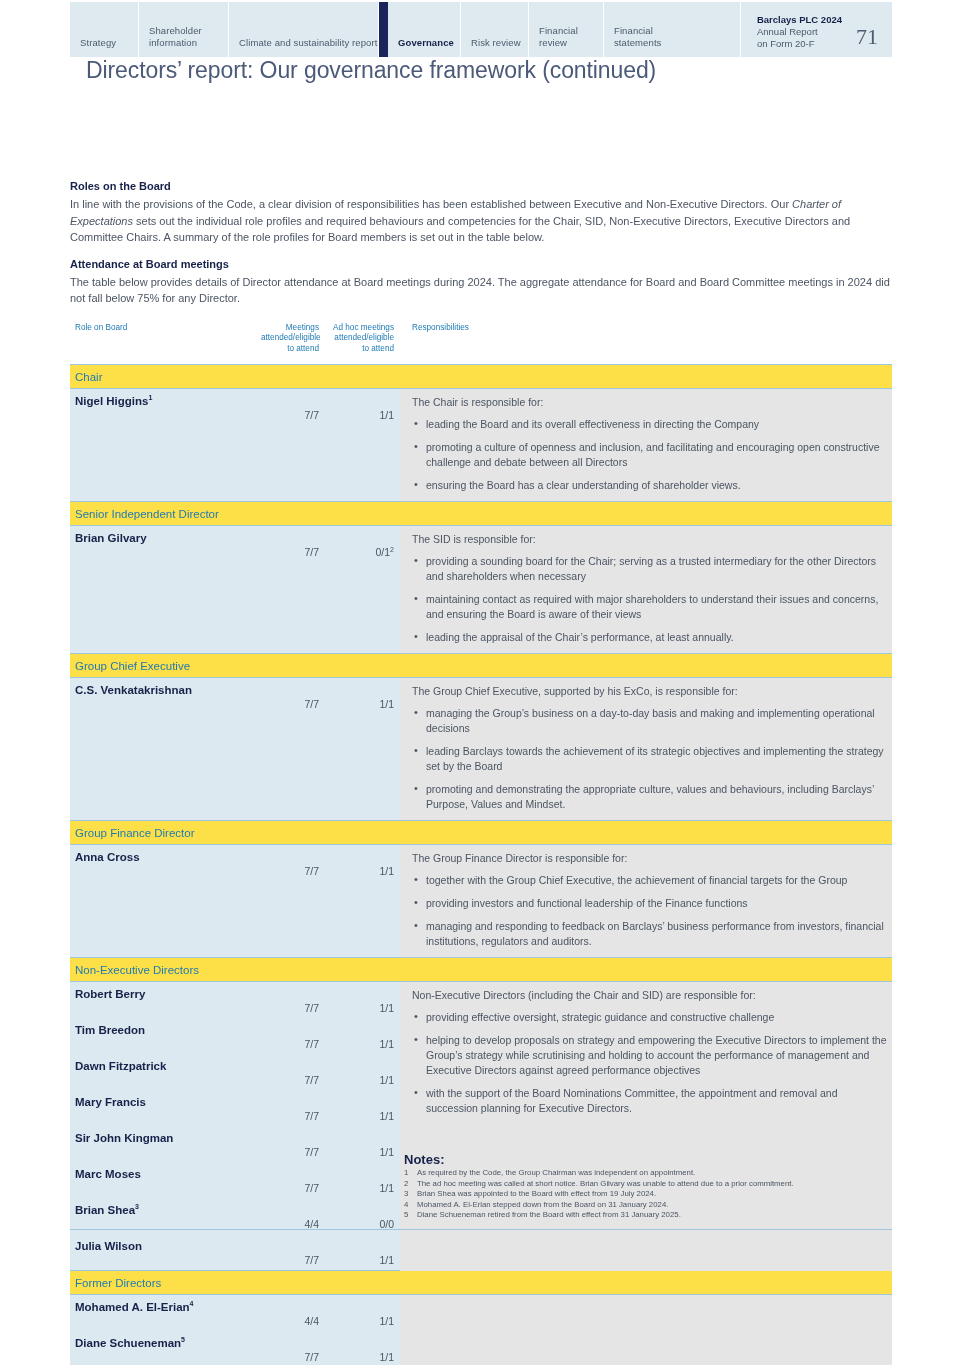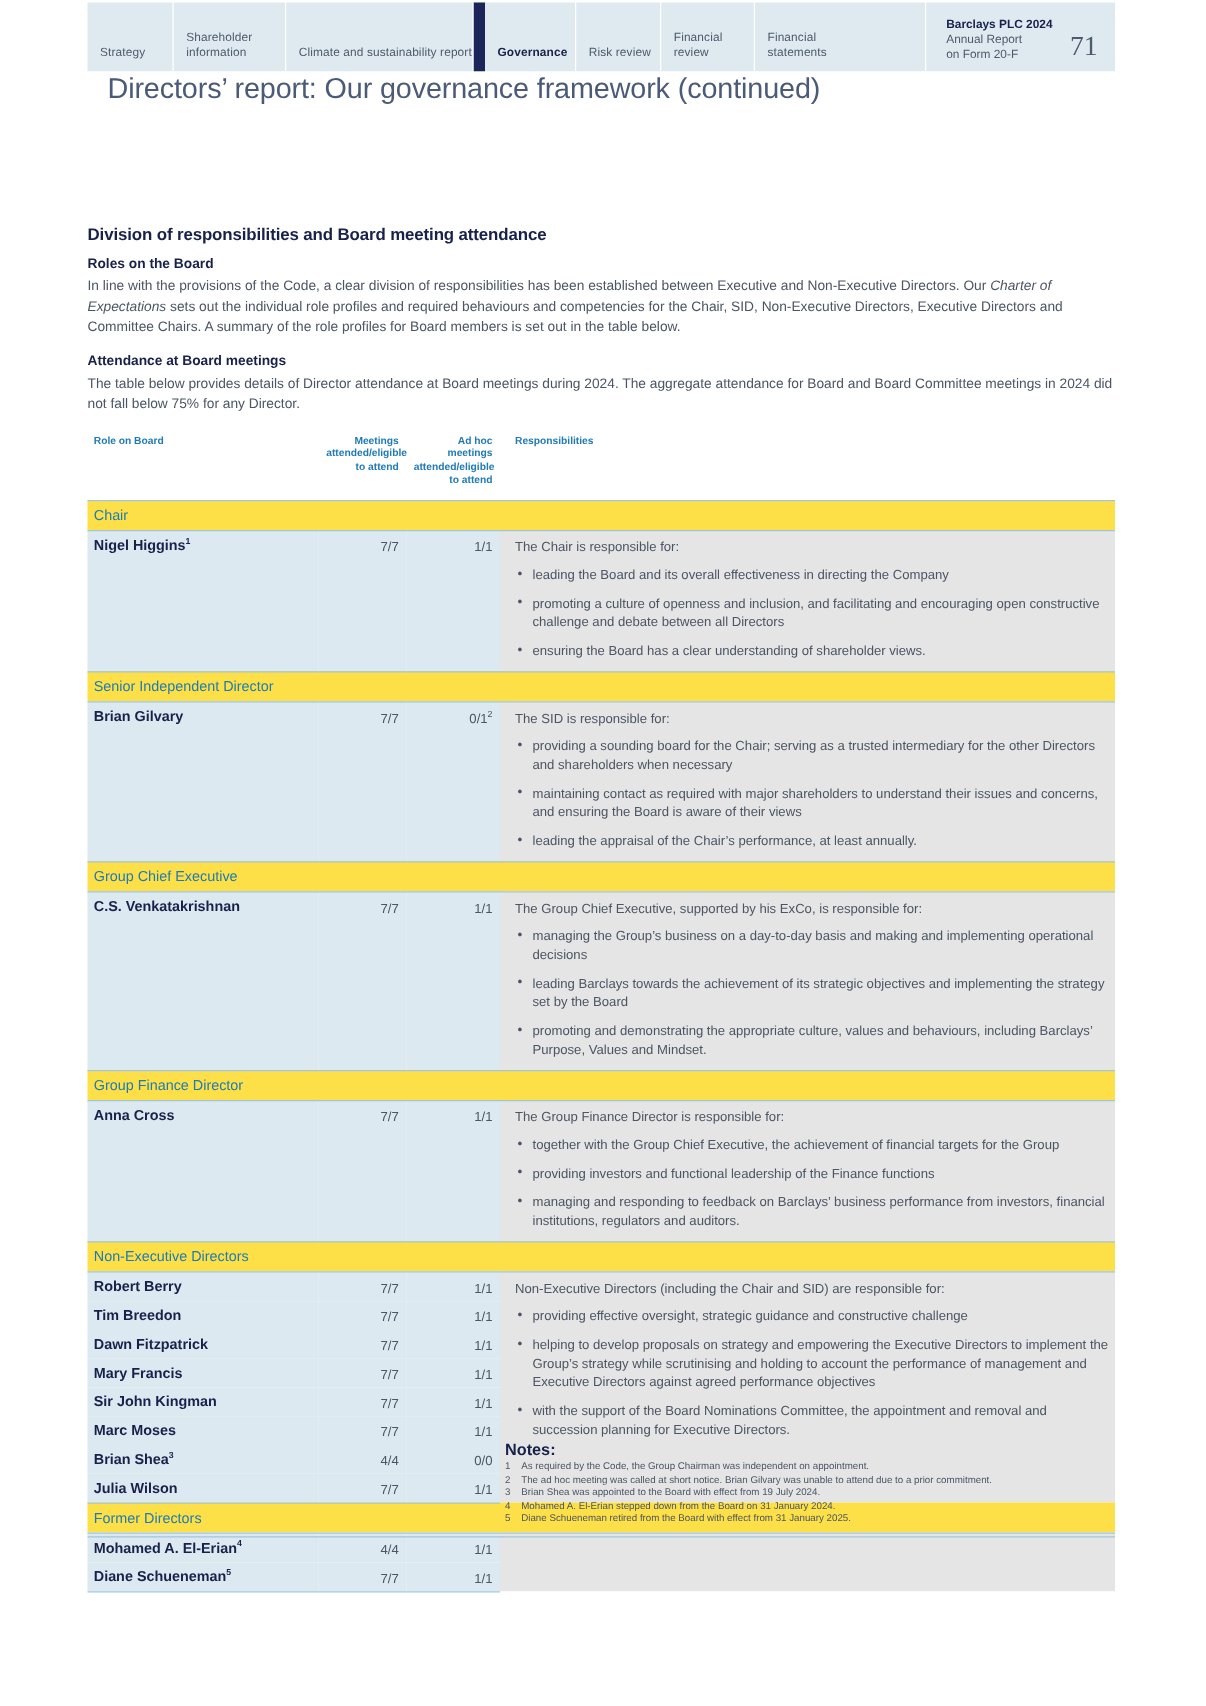--- a/index.html
+++ b/index.html
@@ -69,41 +69,41 @@
   table.board{
     border-collapse:collapse;width:822px;margin-top:6px;
     table-layout:fixed;
   }
   table.board col.c1{width:185px;}
   table.board col.c2{width:70px;}
   table.board col.c3{width:75px;}
   table.board col.c4{width:492px;}
 
   th.hdr{
-    font-size:8.2px;color:#1f7ab5;font-weight:bold;line-height:10.5px;
+    font-size:8.2px;color:#1f7ab5;font-weight:normal;line-height:10.5px;
     padding:4px 6px 10px 6px;vertical-align:top;text-align:left;
     border-bottom:1.3px solid #9fc6dd;
   }
   th.hdr.num{text-align:right;}
   th.hdr.first{padding-left:5px;}
 
   tr.group td{
     font-size:11.5px;color:#1f7ab5;font-weight:normal;
     padding:6px 5px 5px 5px;
     border-bottom:1.3px solid #9fc6dd;
     background:#fde047;
   }
 
   td.nm{
     font-size:11.5px;color:#17214a;font-weight:bold;
     background:#dce9f0;padding:6px 5px 4px 5px;vertical-align:top;
   }
   td.num{
     font-size:10.5px;color:#4b5563;background:#dce9f0;
-    text-align:right;padding:7px 6px 4px 6px;vertical-align:top;
+    text-align:right;padding:20px 6px 4px 6px;vertical-align:top;
   }
   td.resp{
     vertical-align:top;padding:6px 0 8px 12px;background:#e5e5e5;
   }
   td.resp .lead{font-size:10.5px;color:#4b5563;line-height:15px;margin:0 0 7px 0;}
   td.resp ul{margin:0;padding:0;list-style:none;}
   td.resp li{
     position:relative;padding-left:14px;margin-bottom:8px;
     font-size:10.5px;line-height:15px;color:#4b5563;
   }
@@ -161,21 +161,20 @@
         <div>Annual Report</div>
         <div>on Form 20-F</div>
       </div>
       <div class="page-num">71</div>
     </div>
   </div>
 
   <div class="page-title">Directors’ report: Our governance framework (continued)</div>
 
   <div class="content">
-    <h2 class="sec-title">Division of responsibilities and Board meeting attendance</h2>
 
     <h3 class="sub-title">Roles on the Board</h3>
     <p class="body">
       <span>In line with the provisions of the Code, a clear division of responsibilities has been established between Executive and Non-Executive Directors. Our </span><em>Charter of Expectations</em><span> sets out the individual role profiles and required behaviours and competencies for the Chair, SID, Non-Executive Directors, Executive Directors and Committee Chairs. A summary of the role profiles for Board members is set out in the table below.</span>
     </p>
 
     <h3 class="sub-title">Attendance at Board meetings</h3>
     <p class="body tight">The table below provides details of Director attendance at Board meetings during 2024. The aggregate attendance for Board and Board Committee meetings in 2024 did not fall below 75% for any Director.</p>
 
     <table class="board">

